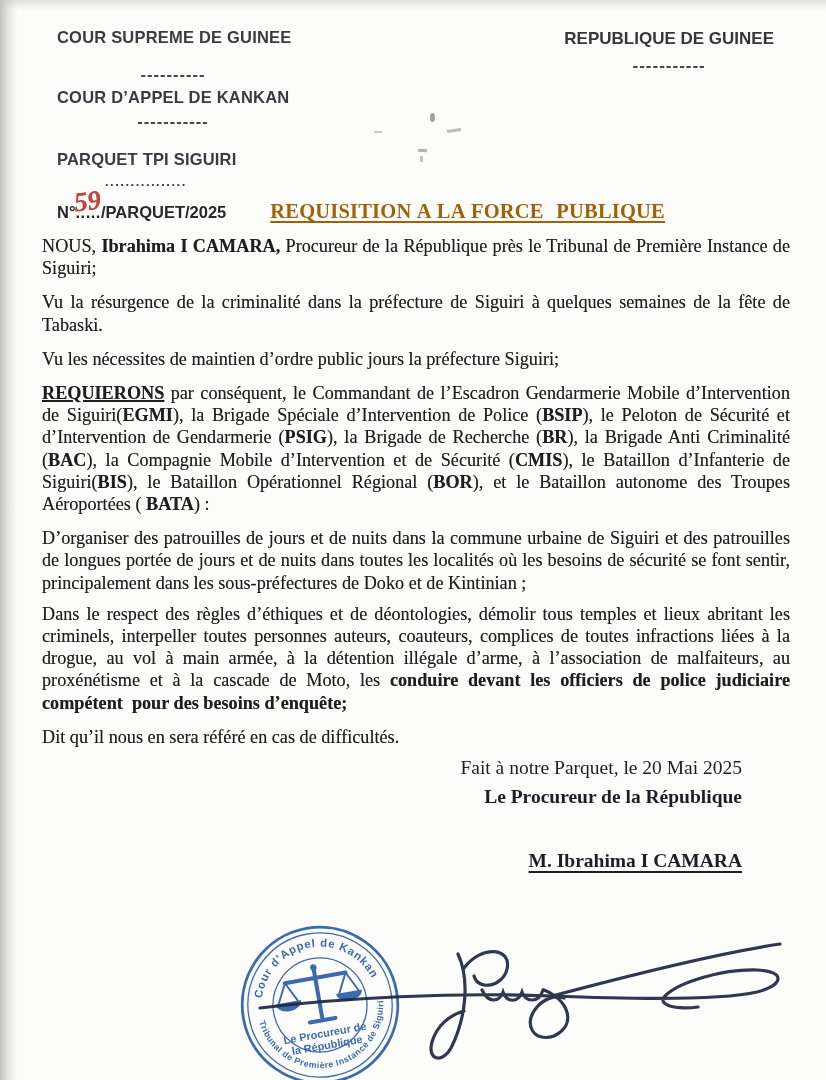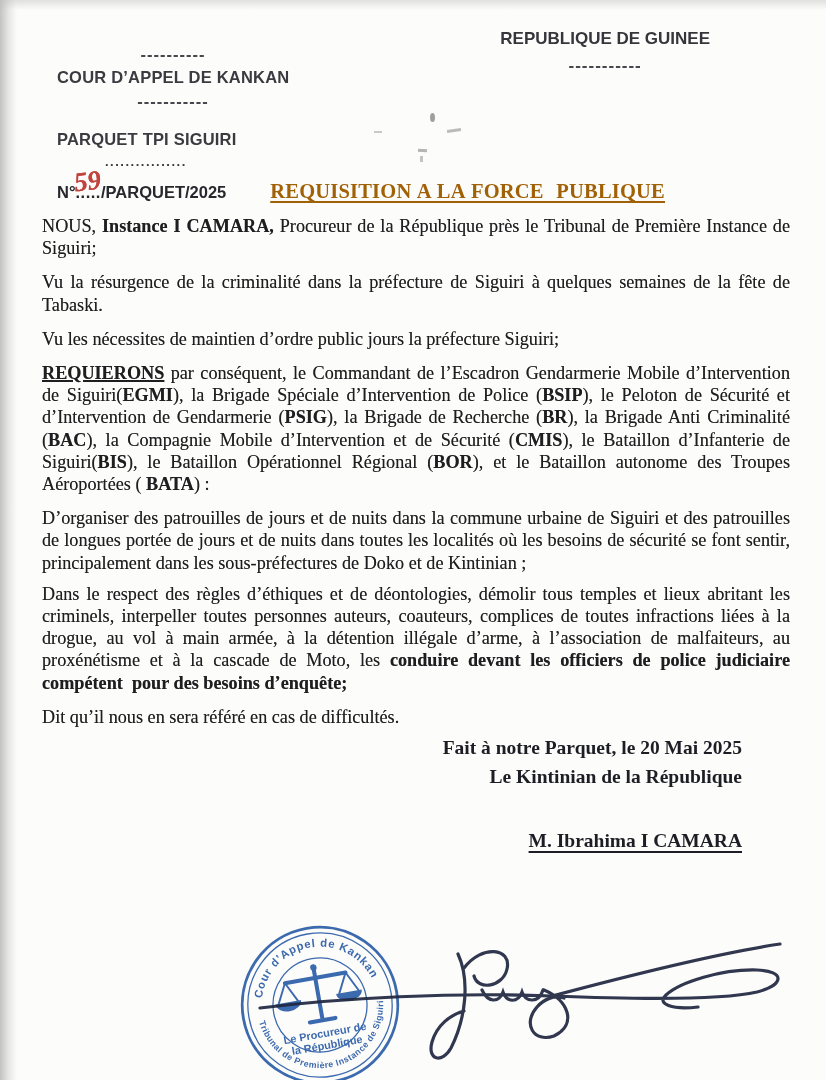--- a/index.html
+++ b/index.html
@@ -36,21 +36,21 @@
     font-family:"Liberation Sans",sans-serif;font-weight:bold;
     font-size:16.5px;color:#3a3a40;letter-spacing:.2px;line-height:20px;
   }
   .h-dash{width:232px;text-align:center;letter-spacing:1px;color:#46464c;}
   .h-sep1{margin-top:17px;}
   .h-line2{margin-top:3px;}
   .h-sep2{margin-top:4px;}
   .h-line3{margin-top:18px;}
   .h-dots{margin-top:3px;margin-left:48px;letter-spacing:1.5px;font-size:13px;}
   .h-right{
-    margin-left:auto;margin-right:116px;text-align:center;
+    margin-left:auto;margin-right:52px;text-align:center;
     font-family:"Liberation Sans",sans-serif;font-weight:bold;
     font-size:17px;color:#35353b;line-height:22px;padding-top:1px;
   }
   .h-right .h-dash{width:auto;margin-top:5px;}
 
   
   .ref-row{display:flex;align-items:baseline;margin:8px 0 0 57px;}
   .ref{
     font-family:"Liberation Sans",sans-serif;font-weight:bold;
     font-size:16.5px;color:#27272d;white-space:nowrap;
@@ -76,21 +76,21 @@
     margin:12px 0 0;text-align:justify;
     font-size:18.2px;line-height:1.22;
     text-shadow:0 0 .5px rgba(30,30,32,.55);
   }
   .para.tight{margin-top:9px;}
   .b{font-weight:bold;}
   .u{text-decoration:underline;text-decoration-thickness:1.5px;}
 
   
   .closing{margin:9px 84px 0 0;text-align:right;}
-  .place-date{font-weight:bold;font-size:19.5px;color:#1d1d25;}
+  .place-date{font-weight:normal;font-size:19.5px;color:#1d1d25;}
   .signer-title{font-weight:bold;font-size:19.5px;color:#1d1d25;margin-top:7px;}
   .signer-name{
     display:inline-block;font-weight:bold;font-size:19.5px;color:#1d1d25;
     margin-top:42px;text-decoration:underline;text-decoration-thickness:2px;text-underline-offset:4px;
   }
 
   .stamp-svg{position:absolute;left:239px;top:924px;width:162px;height:162px;transform:rotate(-10deg);opacity:.93;}
   .sig-svg{position:absolute;left:252px;top:938px;width:548px;height:140px;pointer-events:none;}
 </style>
 </head>
@@ -101,52 +101,53 @@
   <div class="scan-left"></div>
   <div class="scan-top"></div>
   <div class="artifact a1"></div>
   <div class="artifact a2"></div>
   <div class="artifact a3"></div>
   <div class="artifact a4"></div>
   <div class="artifact a5"></div>
 
   <div class="header">
     <div class="h-left">
+      <div>COUR SUPREME DE GUINEE</div>
       <div class="h-dash h-sep1">----------</div>
       <div class="h-line2">COUR D’APPEL DE KANKAN</div>
       <div class="h-dash h-sep2">-----------</div>
       <div class="h-line3">PARQUET TPI SIGUIRI</div>
       <div class="h-dots">................</div>
     </div>
     <div class="h-right">
       <div>REPUBLIQUE DE GUINEE</div>
       <div class="h-dash">-----------</div>
     </div>
   </div>
 
   <div class="ref-row">
     <div class="ref">
       <span>N°</span><span class="ref-dotwrap"><span class="ref-dots">.....</span><span class="hand-number">59</span></span><span>/PARQUET/2025</span>
     </div>
     <div class="doc-title">REQUISITION A LA FORCE&nbsp; PUBLIQUE</div>
   </div>
 
   <div class="body" id="doc-body">
-      <p class="para"><span>NOUS, </span><span class="b">Instance I CAMARA,</span><span> Procureur de la République près le Tribunal de Première Instance de Siguiri;</span></p>
+      <p class="para"><span>NOUS, </span><span class="b">Ibrahima I CAMARA,</span><span> Procureur de la République près le Tribunal de Première Instance de Siguiri;</span></p>
       <p class="para"><span>Vu la résurgence de la criminalité dans la préfecture de Siguiri à quelques semaines de la fête de Tabaski.</span></p>
       <p class="para"><span>Vu les nécessites de maintien d’ordre public jours la préfecture Siguiri;</span></p>
       <p class="para"><span class="b u">REQUIERONS</span><span> par conséquent, le Commandant de l’Escadron Gendarmerie Mobile d’Intervention de Siguiri(</span><span class="b">EGMI</span><span>), la Brigade Spéciale d’Intervention de Police (</span><span class="b">BSIP</span><span>), le Peloton de Sécurité et d’Intervention de Gendarmerie (</span><span class="b">PSIG</span><span>), la Brigade de Recherche (</span><span class="b">BR</span><span>), la Brigade Anti Criminalité (</span><span class="b">BAC</span><span>), la Compagnie Mobile d’Intervention et de Sécurité (</span><span class="b">CMIS</span><span>), le Bataillon d’Infanterie de Siguiri(</span><span class="b">BIS</span><span>), le Bataillon Opérationnel Régional (</span><span class="b">BOR</span><span>), et le Bataillon autonome des Troupes Aéroportées ( </span><span class="b">BATA</span><span>) :</span></p>
       <p class="para"><span>D’organiser des patrouilles de jours et de nuits dans la commune urbaine de Siguiri et des patrouilles de longues portée de jours et de nuits dans toutes les localités où les besoins de sécurité se font sentir, principalement dans les sous-préfectures de Doko et de Kintinian ;</span></p>
       <p class="para tight"><span>Dans le respect des règles d’éthiques et de déontologies, démolir tous temples et lieux abritant les criminels, interpeller toutes personnes auteurs, coauteurs, complices de toutes infractions liées à la drogue, au vol à main armée, à la détention illégale d’arme, à l’association de malfaiteurs, au proxénétisme et à la cascade de Moto, les </span><span class="b">conduire devant les officiers de police judiciaire compétent&nbsp; pour des besoins d’enquête;</span></p>
       <p class="para"><span>Dit qu’il nous en sera référé en cas de difficultés.</span></p>
     </div>
 
   <div class="closing">
     <div class="place-date">Fait à notre Parquet, le 20 Mai 2025</div>
-    <div class="signer-title">Le Kintinian de la République</div>
+    <div class="signer-title">Le Procureur de la République</div>
     <div><span class="signer-name">M. Ibrahima I CAMARA</span></div>
   </div>
 
   <svg class="stamp-svg" viewBox="0 0 200 200">
     <defs>
       <path id="arc-top" d="M 28,100 A 72,72 0 1 1 172,100" fill="none"></path>
       <path id="arc-bottom" d="M 22,100 A 78,78 0 0 0 178,100" fill="none"></path>
     </defs>
     <circle cx="100" cy="100" r="96" fill="none" stroke="#2e5fa9" stroke-width="3.5"></circle>
     <circle cx="100" cy="100" r="89" fill="none" stroke="#2e5fa9" stroke-width="1.6"></circle>

